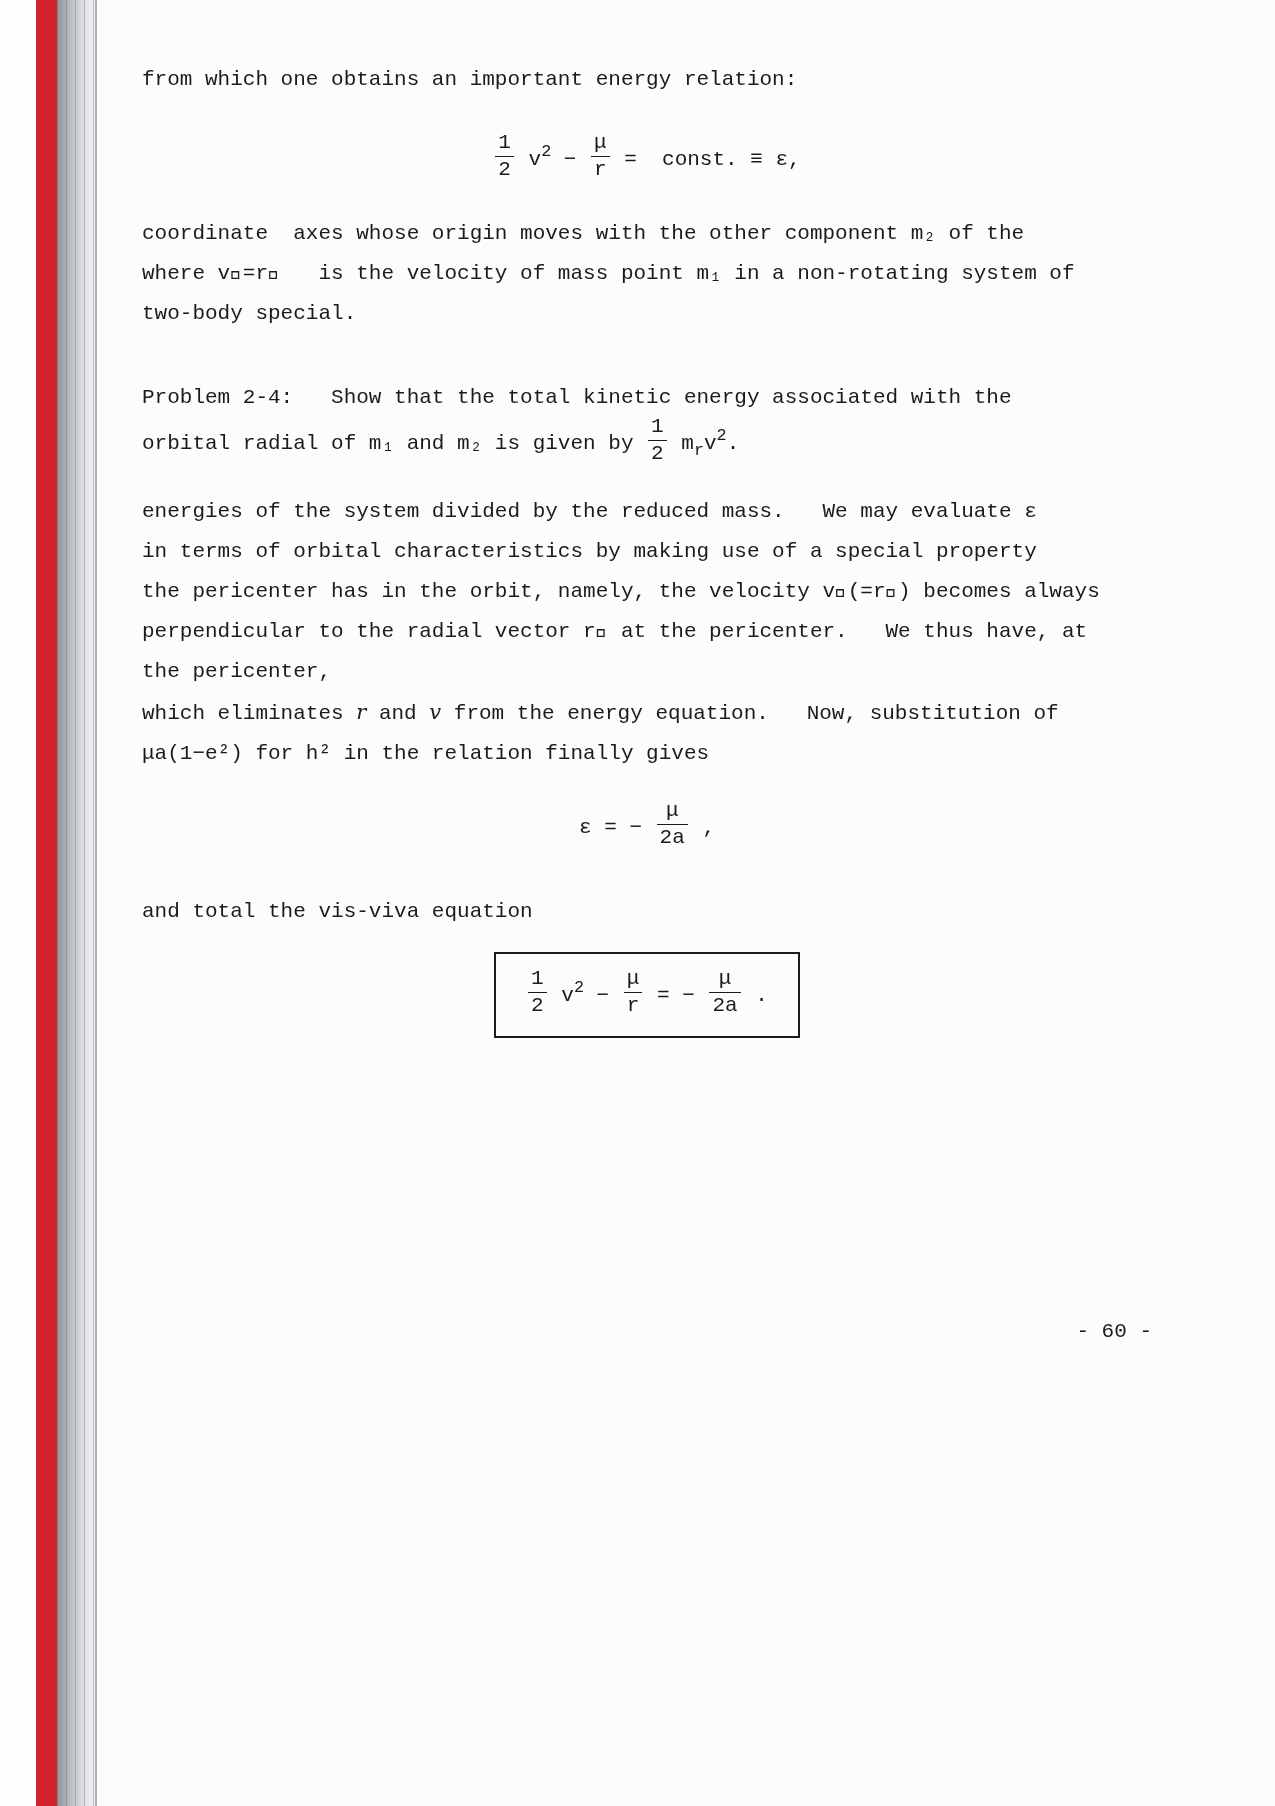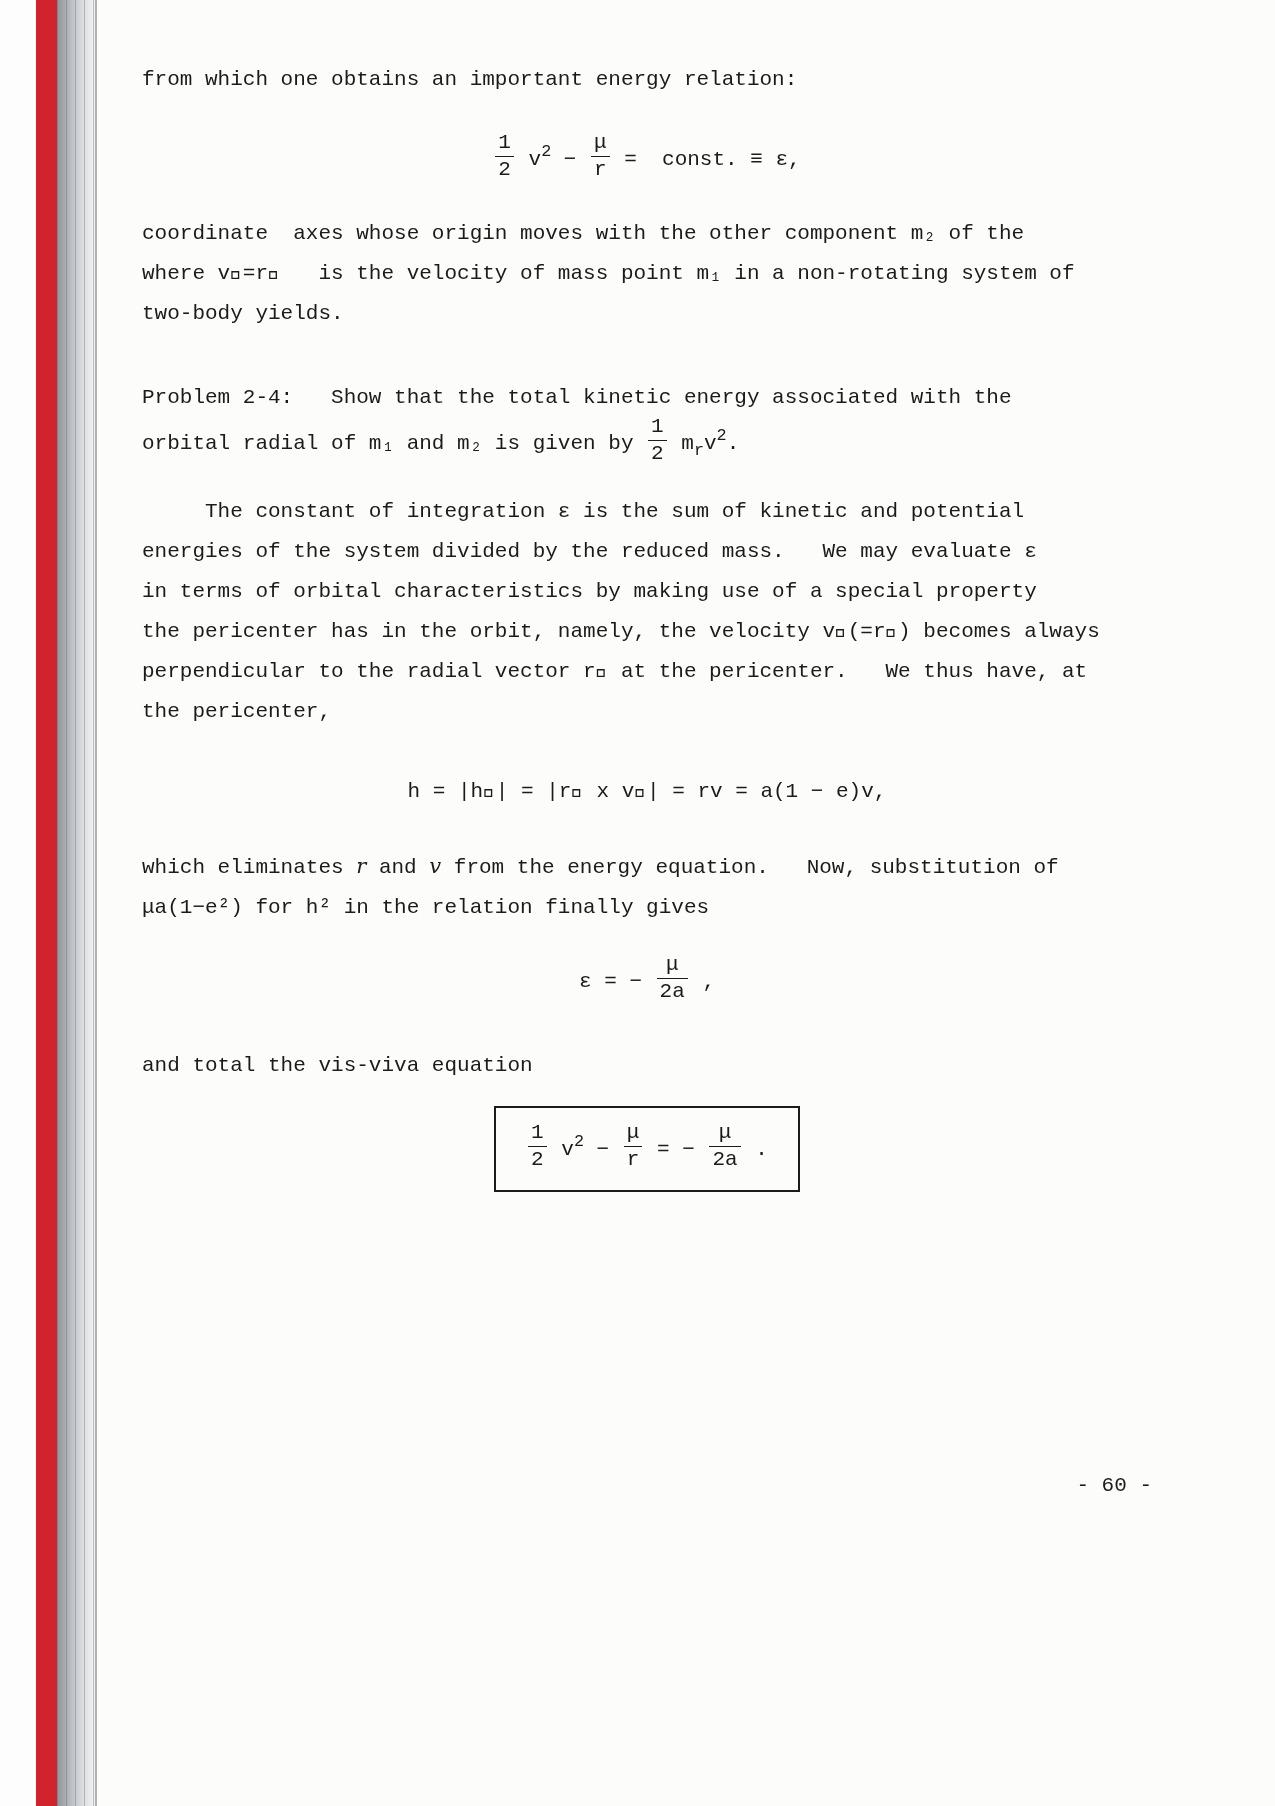--- a/index.html
+++ b/index.html
@@ -65,38 +65,36 @@
 <div class="page">
   <div class="content">
 
     <div class="tline">from which one obtains an important energy relation:</div>
 
     <div class="eq block-gap-eq1"><span class="frac"><span class="num">1</span><span class="den">2</span></span> <span class="t">v</span><span class="sup">2</span> <span class="t">−</span> <span class="frac"><span class="num">μ</span><span class="den">r</span></span> <span class="t">=  const. ≡ ε,</span></div>
 
     <div>
       <div class="tline">coordinate  axes whose origin moves with the other component m₂ of the</div>
       <div class="tline">where v⃗=r⃗   is the velocity of mass point m₁ in a non-rotating system of</div>
-      <div class="tline">two-body yields.</div>
+      <div class="tline">two-body special.</div>
     </div>
 
     <div class="block-gap-problem">
       <div class="tline">Problem 2-4:   Show that the total kinetic energy associated with the</div>
       <div class="tline"><span>orbital radial of m₁ and m₂ is given by </span><span class="frac"><span class="num">1</span><span class="den">2</span></span><span> m</span><span class="sub">r</span><span>v</span><span class="sup">2</span><span>.</span></div>
     </div>
 
     <div class="block-gap-para3">
-      <div class="tline indent">The constant of integration ε is the sum of kinetic and potential</div>
       <div class="tline">energies of the system divided by the reduced mass.   We may evaluate ε</div>
       <div class="tline">in terms of orbital characteristics by making use of a special property</div>
       <div class="tline">the pericenter has in the orbit, namely, the velocity v⃗(=r⃗) becomes always</div>
       <div class="tline">perpendicular to the radial vector r⃗ at the pericenter.   We thus have, at</div>
       <div class="tline">the pericenter,</div>
     </div>
 
-    <div class="eq block-gap-eq2"><span class="t">h = |h⃗| = |r⃗ x v⃗| = rv = a(1 − e)v,</span></div>
 
     <div>
       <div class="tline"><span>which eliminates </span><span class="mi">r</span><span> and </span><span class="mi">v</span><span> from the energy equation.   Now, substitution of</span></div>
       <div class="tline">μa(1−e²) for h² in the relation finally gives</div>
     </div>
 
     <div class="eq block-gap-eq3"><span class="t">ε = −</span> <span class="frac"><span class="num">μ</span><span class="den">2a</span></span> <span class="t">,</span></div>
 
     <div class="tline block-gap-yields">and total the vis-viva equation</div>
 

